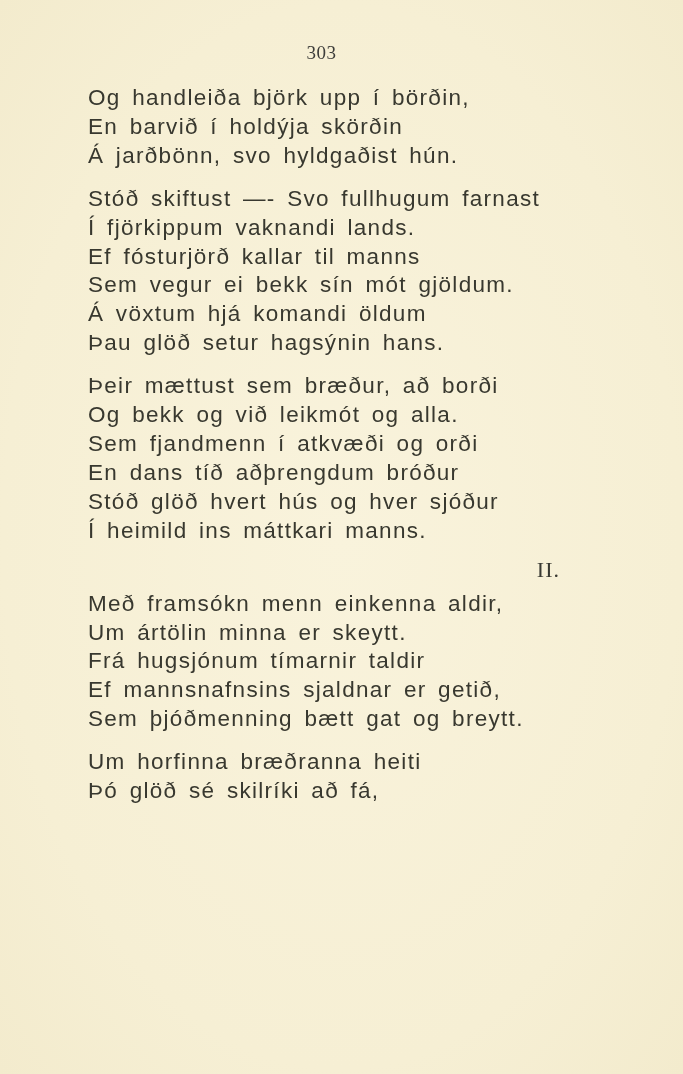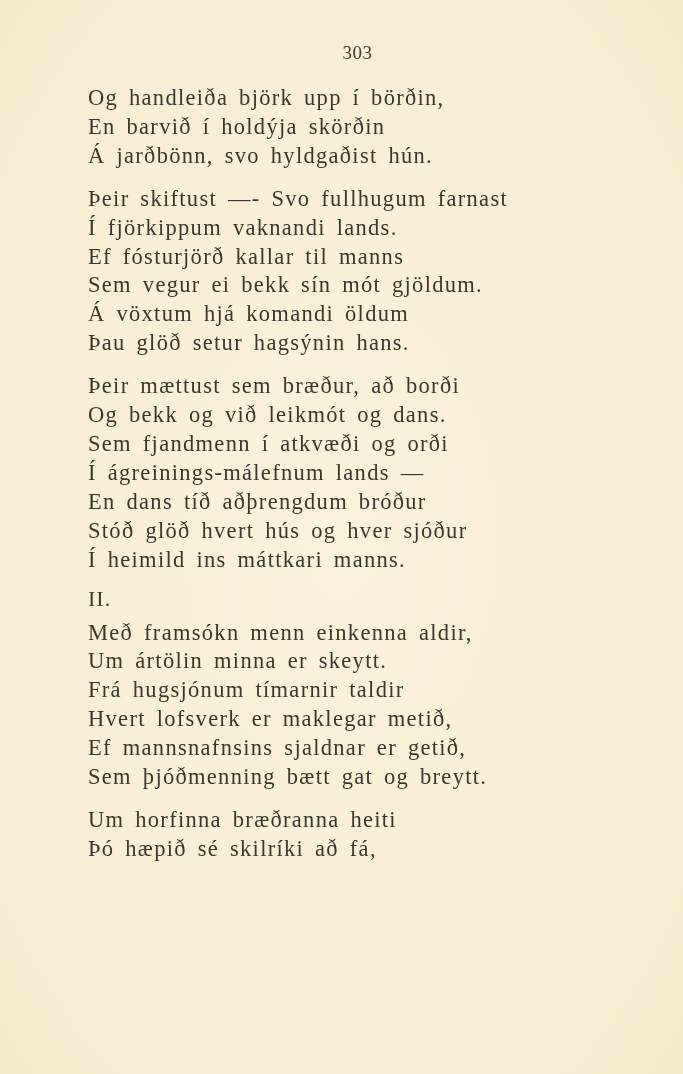--- a/index.html
+++ b/index.html
@@ -19,49 +19,48 @@
     .page-number {
       position: absolute;
       top: 42px;
       left: 0;
       width: 643px;
       text-align: center;
       font-family: "Liberation Serif", serif;
       font-size: 19px;
       letter-spacing: 0.5px;
       color: #3d3d3a;
-      padding-left: 36px;
     }
     .poem {
       position: absolute;
       left: 88px;
       top: 84px;
       width: 520px;
     }
     .stanza {
       margin: 0;
     }
     .line {
       display: block;
-      font-family: Liberation Serif, serif;
+      font-family: Liberation Sans, sans-serif;
       font-size: 22.5px;
       line-height: 28.9px;
       letter-spacing: 1.3px;
       word-spacing: 4px;
       white-space: nowrap;
       color: #38382f;
     }
     .stanza-gap {
       height: 14px;
     }
     .section-heading {
       font-family: "Liberation Serif", serif;
       font-size: 22px;
       line-height: 28px;
-      text-align: left;
+      text-align: right;
       width: 472px;
       margin: 10px 0 6px 0;
       letter-spacing: 1px;
       color: #3a3a33;
     }
   </style>
 </head>
 <body>
 
 <div class="page-number">303</div>
@@ -70,51 +69,49 @@
 
   <div class="stanza">
     <span class="line">Og handleiða björk upp í börðin,</span>
     <span class="line">En barvið í holdýja skörðin</span>
     <span class="line">Á jarðbönn, svo hyldgaðist hún.</span>
   </div>
 
   <div class="stanza-gap"></div>
 
   <div class="stanza">
-    <span class="line">Þeir skiftust —- Svo fullhugum farnast</span>
+    <span class="line">Stóð skiftust —- Svo fullhugum farnast</span>
     <span class="line">Í fjörkippum vaknandi lands.</span>
     <span class="line">Ef fósturjörð kallar til manns</span>
     <span class="line">Sem vegur ei bekk sín mót gjöldum.</span>
     <span class="line">Á vöxtum hjá komandi öldum</span>
     <span class="line">Þau glöð setur hagsýnin hans.</span>
   </div>
 
   <div class="stanza-gap"></div>
 
   <div class="stanza">
     <span class="line">Þeir mættust sem bræður, að borði</span>
-    <span class="line">Og bekk og við leikmót og dans.</span>
+    <span class="line">Og bekk og við leikmót og alla.</span>
     <span class="line">Sem fjandmenn í atkvæði og orði</span>
-    <span class="line">Í ágreinings-málefnum lands —</span>
     <span class="line">En dans tíð aðþrengdum bróður</span>
     <span class="line">Stóð glöð hvert hús og hver sjóður</span>
     <span class="line">Í heimild ins máttkari manns.</span>
   </div>
 
   <div class="section-heading">II.</div>
 
   <div class="stanza">
     <span class="line">Með framsókn menn einkenna aldir,</span>
     <span class="line">Um ártölin minna er skeytt.</span>
     <span class="line">Frá hugsjónum tímarnir taldir</span>
-    <span class="line">Hvert lofsverk er maklegar metið,</span>
     <span class="line">Ef mannsnafnsins sjaldnar er getið,</span>
     <span class="line">Sem þjóðmenning bætt gat og breytt.</span>
   </div>
 
   <div class="stanza-gap"></div>
 
   <div class="stanza">
     <span class="line">Um horfinna bræðranna heiti</span>
-    <span class="line">Þó hæpið sé skilríki að fá,</span>
+    <span class="line">Þó glöð sé skilríki að fá,</span>
   </div>
 
 </div>
 
 </body></html>

